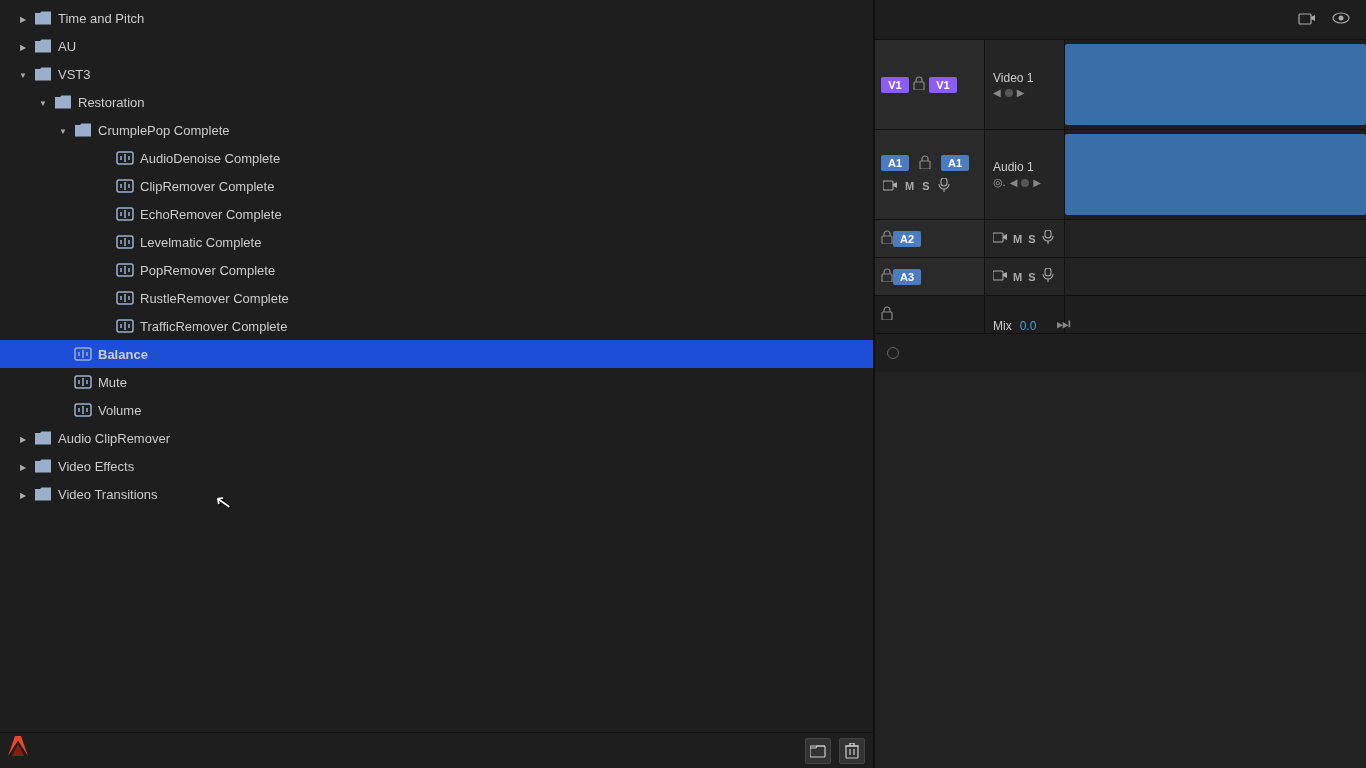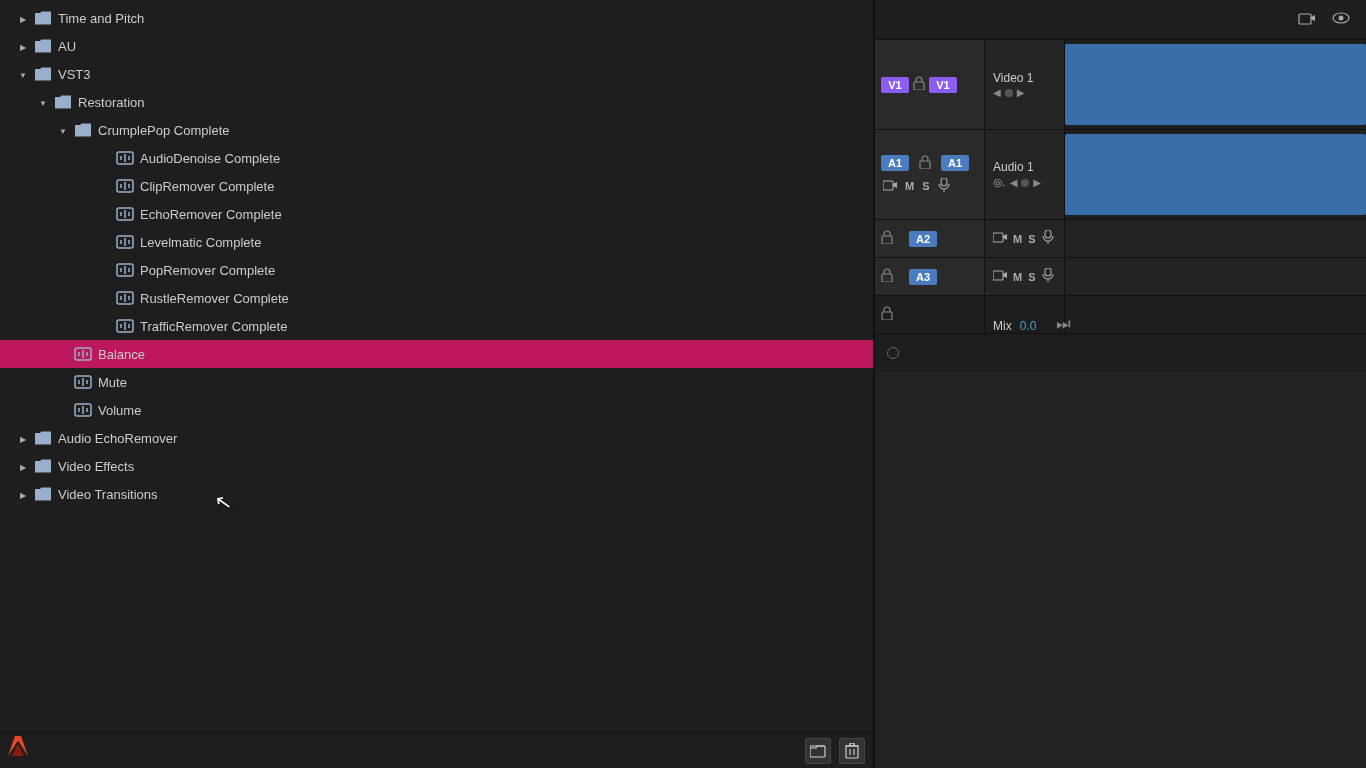--- a/index.html
+++ b/index.html
@@ -290,21 +290,21 @@
     .small-track-row {
       height: 38px;
     }
 
     .small-track-controls {
       width: 110px;
       background: #2a2a2a;
       display: flex;
       align-items: center;
       padding: 0 6px;
-      gap: 16px;
+      gap: 0;
       flex-shrink: 0;
       border-right: 1px solid #111;
     }
 
     .small-track-name {
       width: 80px;
       background: #252525;
       display: flex;
       align-items: center;
       padding: 0 8px;
@@ -537,21 +537,21 @@
             <rect x="1" y="1" width="16" height="12" rx="2" fill="none" stroke="#9aafcc" stroke-width="1.5"></rect>
             <line x1="5" y1="5" x2="5" y2="9" stroke="#9aafcc" stroke-width="1.5"></line>
             <line x1="9" y1="3" x2="9" y2="11" stroke="#9aafcc" stroke-width="1.5"></line>
             <line x1="13" y1="5" x2="13" y2="9" stroke="#9aafcc" stroke-width="1.5"></line>
           </svg>
       </span>
       <span class="item-label">TrafficRemover Complete</span>
     </div>
 
 
-    <div class="tree-item indent-3" style="background: #be185d;">
+    <div class="tree-item indent-3" style="background: #1d4ed8; font-weight: bold;">
       <span style="width:14px; margin-right:4px;"></span>
       <span class="plugin-icon">
         <svg width="18" height="14" viewBox="0 0 18 14">
             <rect x="1" y="1" width="16" height="12" rx="2" fill="none" stroke="#9aafcc" stroke-width="1.5"></rect>
             <line x1="5" y1="5" x2="5" y2="9" stroke="#9aafcc" stroke-width="1.5"></line>
             <line x1="9" y1="3" x2="9" y2="11" stroke="#9aafcc" stroke-width="1.5"></line>
             <line x1="13" y1="5" x2="13" y2="9" stroke="#9aafcc" stroke-width="1.5"></line>
           </svg>
       </span>
       <span class="item-label">Balance</span>
@@ -585,21 +585,21 @@
 
     <div class="tree-item indent-1">
       <span class="chevron">
           <span class="chevron-right"></span>
         </span>
       <span class="folder-icon">
         <svg viewBox="0 0 18 14">
             <path class="folder-svg" d="M1,2 L6,2 L7.5,0.5 L17,0.5 L17,13.5 L1,13.5 Z M1,3.5 L17,3.5 L17,13.5 L1,13.5 Z"></path>
           </svg>
       </span>
-      <span class="item-label">Audio EchoRemover</span>
+      <span class="item-label">Audio ClipRemover</span>
     </div>
 
     <div class="tree-item indent-1">
       <span class="chevron">
           <span class="chevron-right"></span>
         </span>
       <span class="folder-icon">
         <svg viewBox="0 0 18 14">
             <path class="folder-svg" d="M1,2 L6,2 L7.5,0.5 L17,0.5 L17,13.5 L1,13.5 Z M1,3.5 L17,3.5 L17,13.5 L1,13.5 Z"></path>
           </svg>

